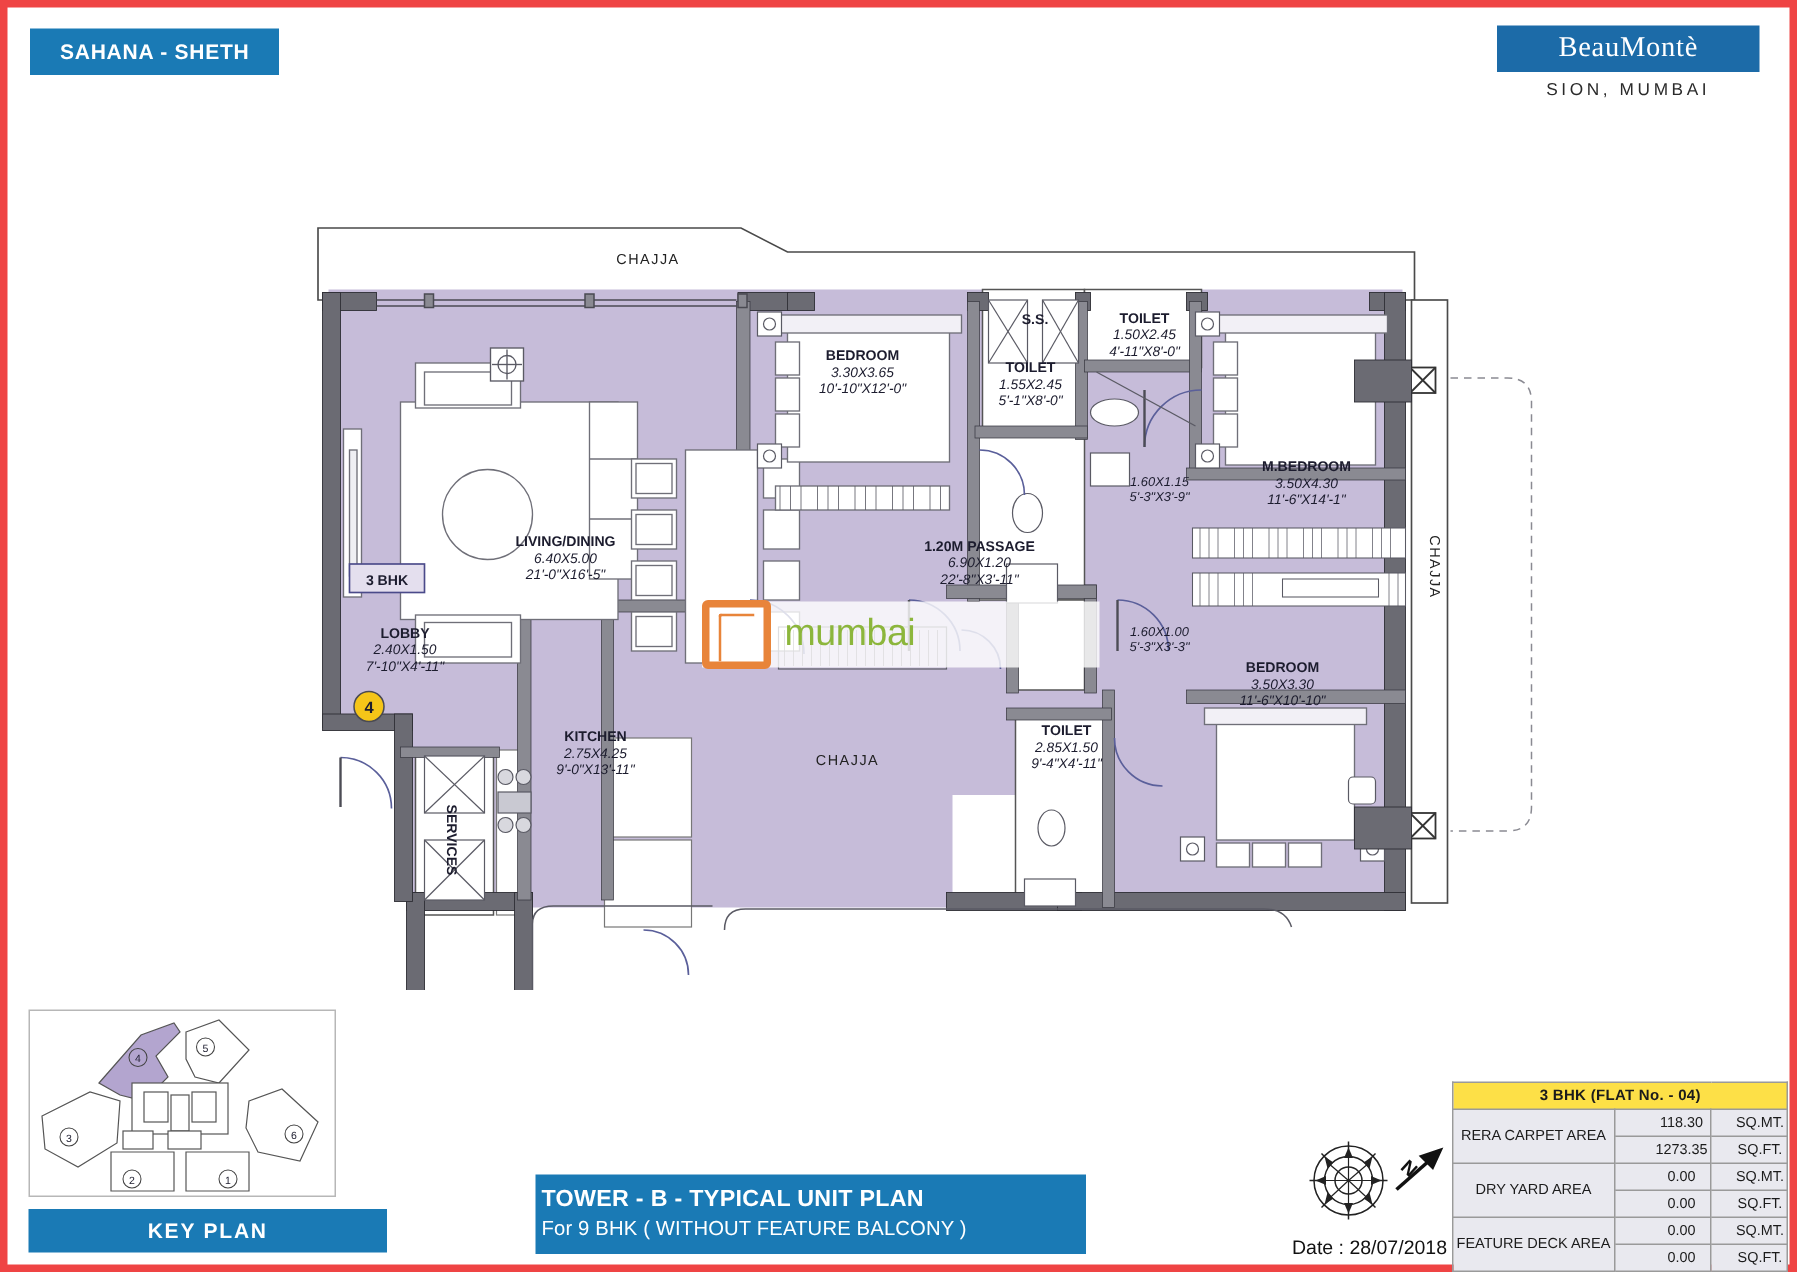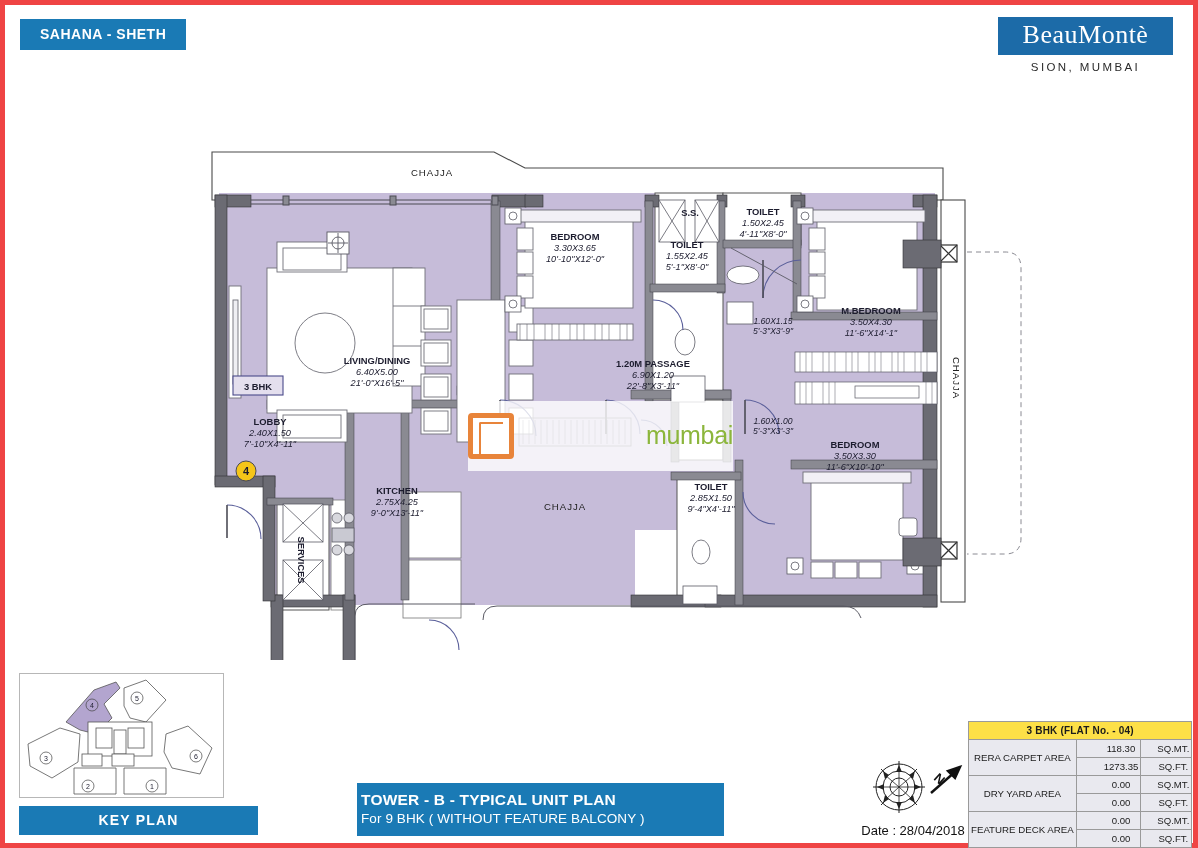--- a/index.html
+++ b/index.html
@@ -19,40 +19,39 @@
   .brand-badge {
     position:absolute; left:15px; top:14px;
     background:#1a7ab5; color:#ffffff;
     font-size:14px; font-weight:bold; letter-spacing:.5px;
     padding:7px 20px 8px 20px;
   }
   .logo-wrap { position:absolute; right:20px; top:12px; text-align:center; width:175px; }
   .logo-box {
     background:#1c6ba8; color:#ffffff;
     font-family:"Liberation Serif", serif;
-    font-size:26px; letter-spacing:.5px;
+    font-size:19px; letter-spacing:.5px;
     padding:5px 8px 7px 8px; line-height:1;
   }
   .logo-sub {
     margin-top:6px; color:#2a2a2a; font-size:11.5px;
     letter-spacing:2.4px; font-family:"Liberation Sans", sans-serif;
   }
 
   
   #plan { position:absolute; left:0; top:95px; width:1198px; height:560px; }
   #plan svg { display:block; }
 
   
   .watermark {
     position:absolute; left:463px; top:396px;
-    width:265px; height:70px; z-index:40;
+    width:265px; height:44px; z-index:40;
     background:rgba(255,255,255,0.80);
     display:flex; align-items:center; gap:9px;
     pointer-events:none;
-    justify-content:space-between;
   }
   .wm-logo {
     width:46px; height:46px; flex:0 0 46px;
     border:5px solid #e8843a; border-radius:4px;
     background:#ffffff; position:relative;
   }
   .wm-logo:after{
     content:""; position:absolute; left:6px; top:4px;
     width:22px; height:30px; border-left:2px solid #e8843a;
     border-top:2px solid #e8843a; border-radius:2px 0 0 0;
@@ -626,21 +625,21 @@
         <polygon points="30,46 36,42 32,38"></polygon>
         <polygon points="62,46 56,42 60,38"></polygon>
       </g>
 
       <g stroke="#111" stroke-width="2.4" fill="#111">
         <line x1="78" y1="36" x2="103" y2="14"></line>
         <polygon points="107,10 95,14 102,21"></polygon>
       </g>
       <text x="80" y="22" font-family="Liberation Sans, sans-serif" font-size="13" font-weight="bold" fill="#111" transform="rotate(42 80 22)">N</text>
     </svg>
-    <div class="date-text">Date : 28/04/2018</div>
+    <div class="date-text">Date : 28/07/2018</div>
   </div>
 
   <table class="areatable">
     <tbody>
       <tr>
         <td class="hdr" colspan="3">3 BHK     (FLAT No. - 04)</td>
       </tr>
 
       <tr>
         <td class="rowlabel" rowspan="2">RERA CARPET AREA</td>

